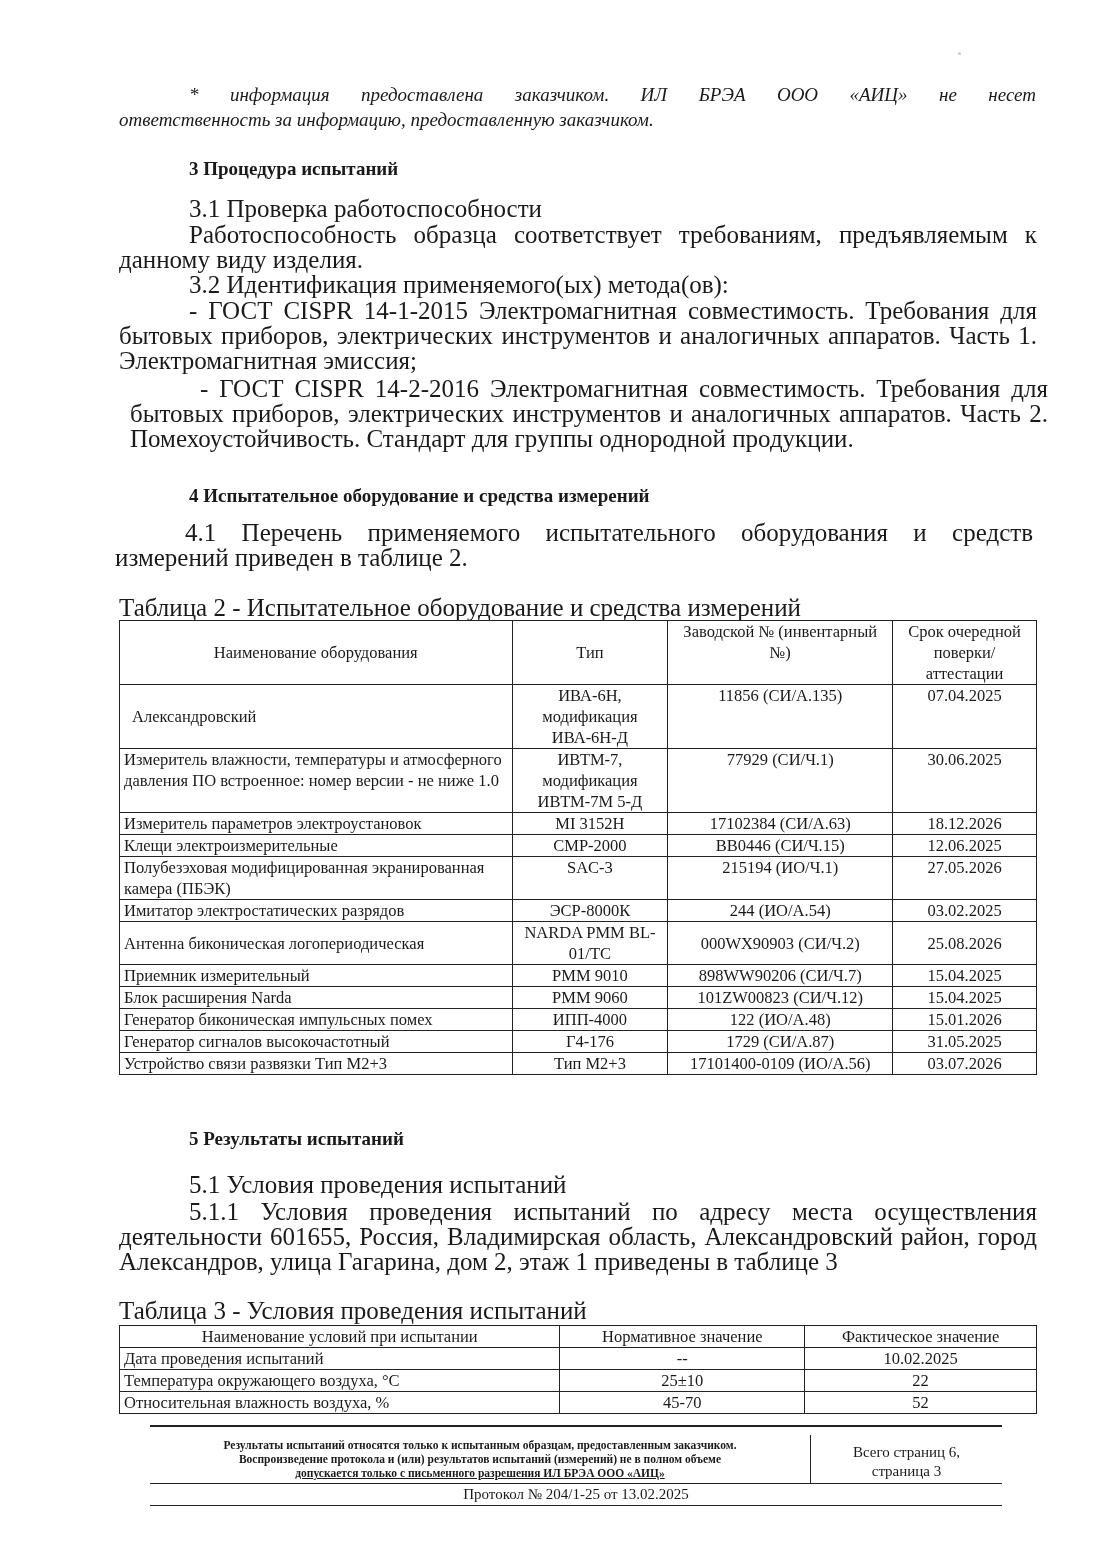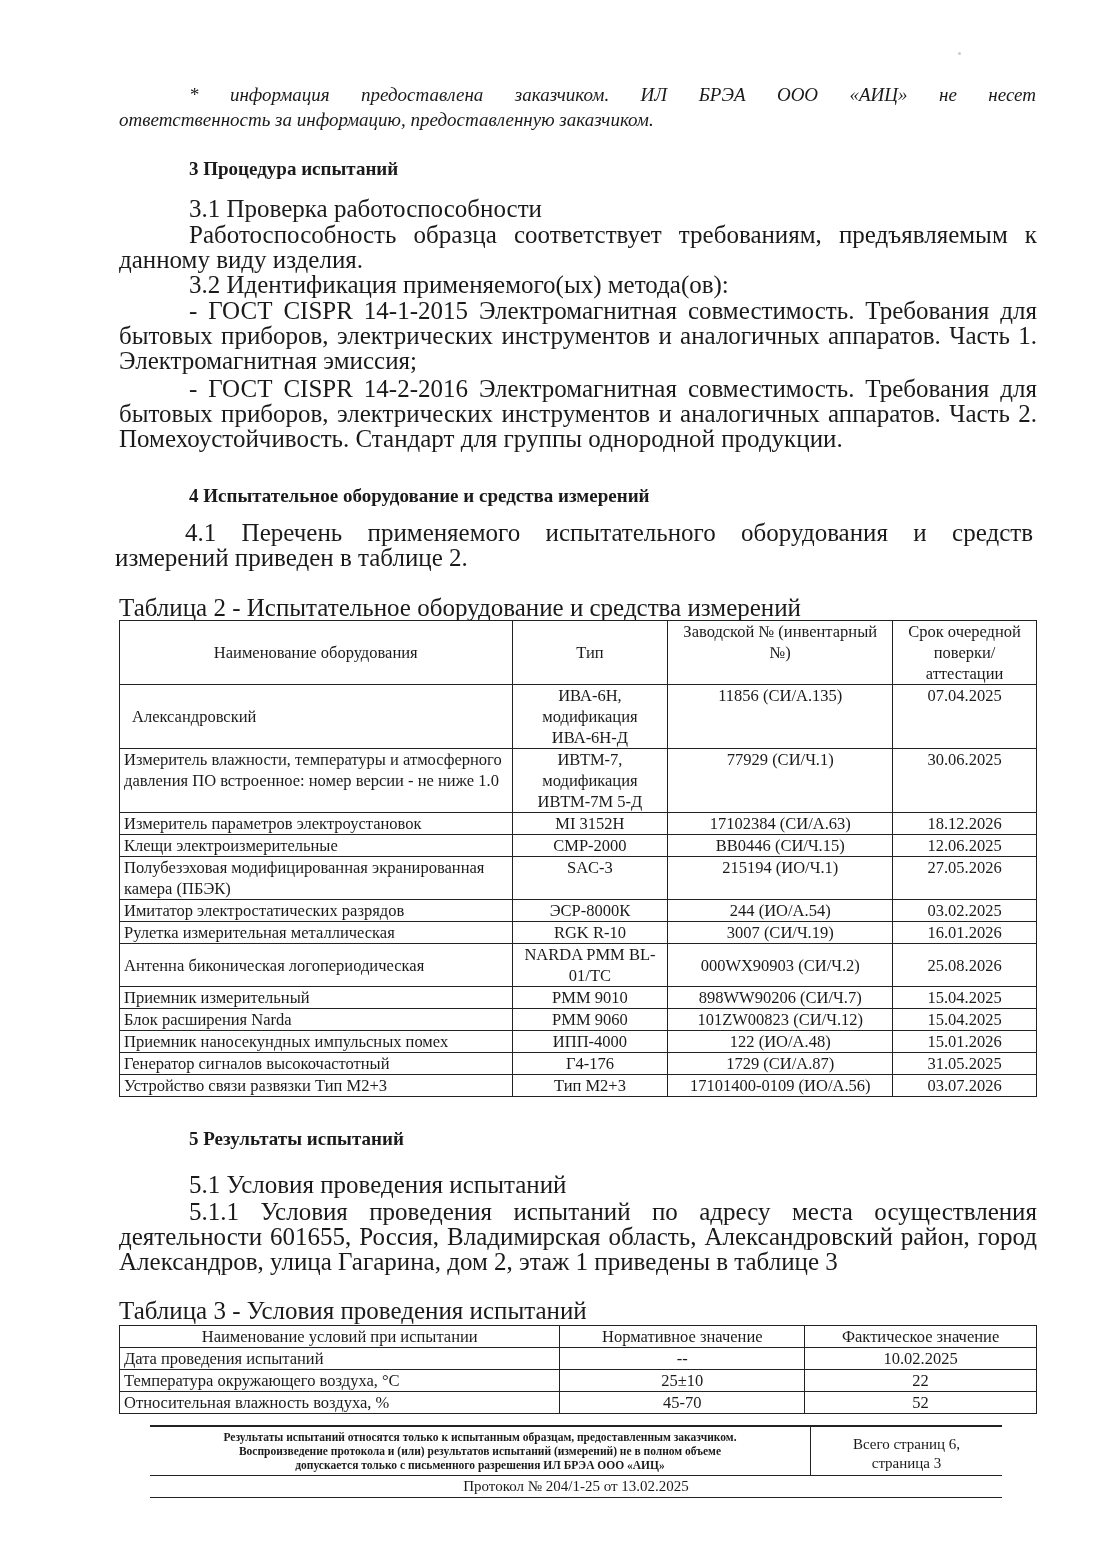--- a/index.html
+++ b/index.html
@@ -12,40 +12,40 @@
   .h { font-weight:bold; font-size:19px; left:189px; }
   .indent { text-indent:70px; }
   table { border-collapse:collapse; position:absolute; }
   td, th { border:1.5px solid #222; font-weight:normal; padding:0 4px; vertical-align:top; }
   #t2 { left:119px; top:620px; width:918px; font-size:16.5px; line-height:21px; }
   #t2 th { vertical-align:middle; text-align:center; }
   #t2 td.c { text-align:center; }
   #t3 { left:119px; top:1325px; width:918px; font-size:16.5px; line-height:21px; }
   #t3 td.c, #t3 th { text-align:center; }
   .foot { left:150px; top:1425px; width:852px; border-top:2.5px solid #222; border-bottom:1.5px solid #222; }
-  .foot-row { display:flex; }
+  .foot-row { display:flex;margin-top:8px; }
   .foot-left { width:660px; font-size:11.5px; font-weight:bold; line-height:14px; text-align:center; padding:3px 0; border-right:1.5px solid #222; }
   .foot-right { flex:1; text-align:center; font-size:15px; line-height:19px; padding-top:8px; }
   .foot-proto { border-top:1.5px solid #222; text-align:center; font-size:15px; line-height:19px; padding:1px 0; }
   .mark { width:3px; height:3px; background:#ccc; border-radius:50%; }
 </style>
 </head>
 <body>
 
 <div class="abs note">
   <span class="first">* информация предоставлена заказчиком. ИЛ БРЭА ООО «АИЦ» не несет</span>
   <span>ответственность за информацию, предоставленную заказчиком.</span>
 </div>
 
 <div class="abs h" style="top:158px;">3 Процедура испытаний</div>
 <div class="abs p" style="left:189px;top:196px;">3.1 Проверка работоспособности</div>
 <div class="abs p indent" style="left:119px;top:222px;width:918px;">Работоспособность образца соответствует требованиям, предъявляемым к данному виду изделия.</div>
 <div class="abs p" style="left:189px;top:272px;">3.2 Идентификация применяемого(ых) метода(ов):</div>
 <div class="abs p indent" style="left:119px;top:298px;width:918px;">- ГОСТ CISPR 14-1-2015 Электромагнитная совместимость. Требования для бытовых приборов, электрических инструментов и аналогичных аппаратов. Часть 1. Электромагнитная эмиссия;</div>
-<div class="abs p indent" style="left:119px;top:376px;width:918px;">- ГОСТ CISPR 14-2-2016 Электромагнитная совместимость. Требования для бытовых приборов, электрических инструментов и аналогичных аппаратов. Часть 2. Помехоустойчивость. Стандарт для группы однородной продукции.</div>
+<div class="abs p indent" style="left:130px;top:376px;width:918px;">- ГОСТ CISPR 14-2-2016 Электромагнитная совместимость. Требования для бытовых приборов, электрических инструментов и аналогичных аппаратов. Часть 2. Помехоустойчивость. Стандарт для группы однородной продукции.</div>
 
 <div class="abs h" style="top:485px;">4 Испытательное оборудование и средства измерений</div>
 <div class="abs p indent" style="left:115px;top:520px;width:918px;">4.1 Перечень применяемого испытательного оборудования и средств измерений приведен в таблице 2.</div>
 <div class="abs p" style="left:119px;top:595px;">Таблица 2 - Испытательное оборудование и средства измерений</div>
 
 <table id="t2">
   <colgroup>
       <col style="width:393px">
       <col style="width:156px">
       <col style="width:225px">
@@ -90,45 +90,39 @@
         <td class="c">215194 (ИО/Ч.1)</td>
         <td class="c">27.05.2026</td>
       </tr>
       <tr>
         <td>Имитатор электростатических разрядов</td>
         <td class="c">ЭСР-8000К</td>
         <td class="c">244 (ИО/А.54)</td>
         <td class="c">03.02.2025</td>
       </tr>
       <tr>
-        <td>Рулетка измерительная металлическая</td>
-        <td class="c">RGK R-10</td>
-        <td class="c">3007 (СИ/Ч.19)</td>
-        <td class="c">16.01.2026</td>
-      </tr>
-      <tr>
         <td style="vertical-align: middle;">Антенна биконическая логопериодическая</td>
         <td class="c">NARDA PMM BL-01/TC</td>
         <td class="c" style="vertical-align: middle;">000WX90903 (СИ/Ч.2)</td>
         <td class="c" style="vertical-align: middle;">25.08.2026</td>
       </tr>
       <tr>
         <td>Приемник измерительный</td>
         <td class="c">PMM 9010</td>
         <td class="c">898WW90206 (СИ/Ч.7)</td>
         <td class="c">15.04.2025</td>
       </tr>
       <tr>
         <td>Блок расширения Narda</td>
         <td class="c">PMM 9060</td>
         <td class="c">101ZW00823 (СИ/Ч.12)</td>
         <td class="c">15.04.2025</td>
       </tr>
       <tr>
-        <td>Приемник наносекундных импульсных помех</td>
+        <td>Генератор биконическая импульсных помех</td>
         <td class="c">ИПП-4000</td>
         <td class="c">122 (ИО/А.48)</td>
         <td class="c">15.01.2026</td>
       </tr>
       <tr>
         <td>Генератор сигналов высокочастотный</td>
         <td class="c">Г4-176</td>
         <td class="c">1729 (СИ/А.87)</td>
         <td class="c">31.05.2025</td>
       </tr>
@@ -176,21 +170,21 @@
         <td class="c">52</td>
       </tr>
     </tbody>
 </table>
 
 <div class="abs foot">
   <div class="foot-row">
     <div class="foot-left">
       <div>Результаты испытаний относятся только к испытанным образцам, предоставленным заказчиком.</div>
       <div>Воспроизведение протокола и (или) результатов испытаний (измерений) не в полном объеме</div>
-      <div style="">допускается только с письменного разрешения ИЛ БРЭА ООО «АИЦ»</div>
+      <div style="text-decoration:underline">допускается только с письменного разрешения ИЛ БРЭА ООО «АИЦ»</div>
     </div>
     <div class="foot-right">
       <div>Всего страниц 6,</div>
       <div>страница 3</div>
     </div>
   </div>
   <div class="foot-proto">Протокол № 204/1-25 от 13.02.2025</div>
 </div>
 
 <div class="abs mark" style="left:958px;top:52px;"></div>

